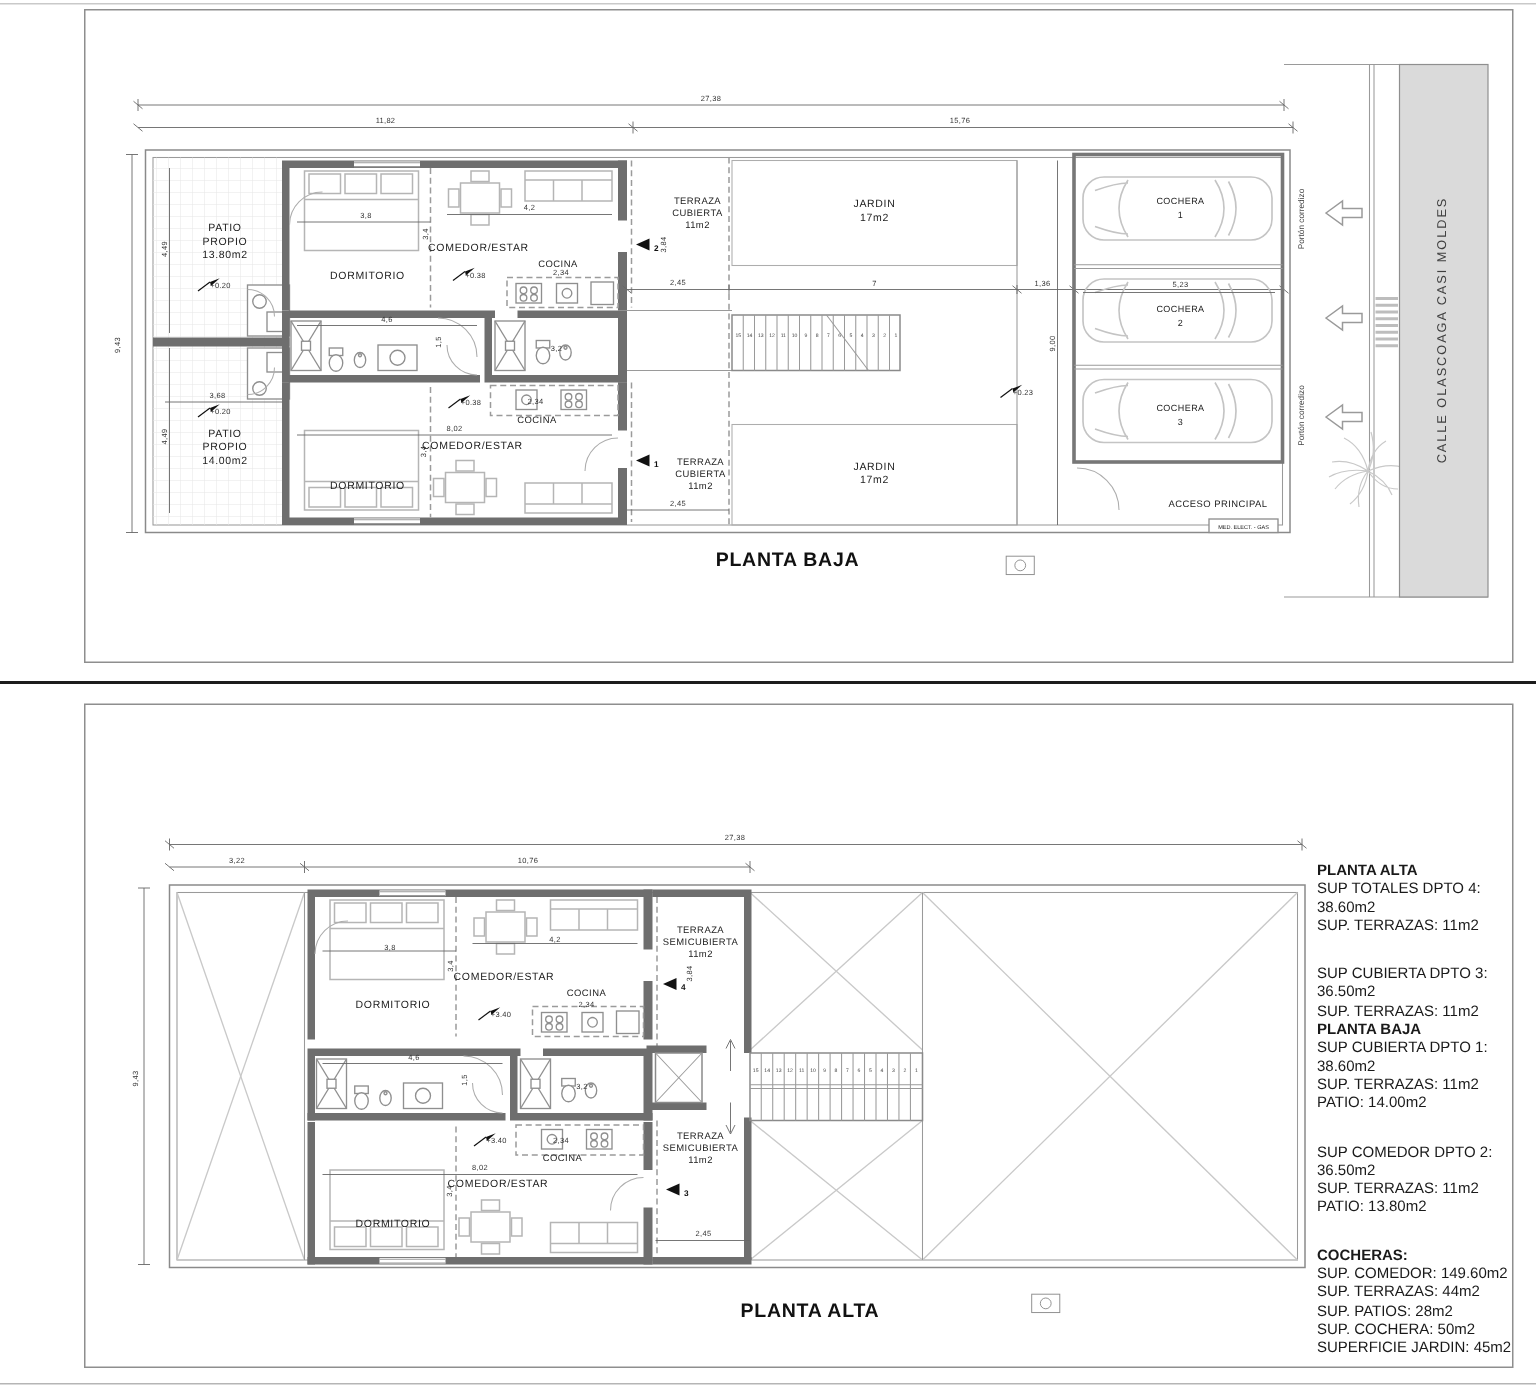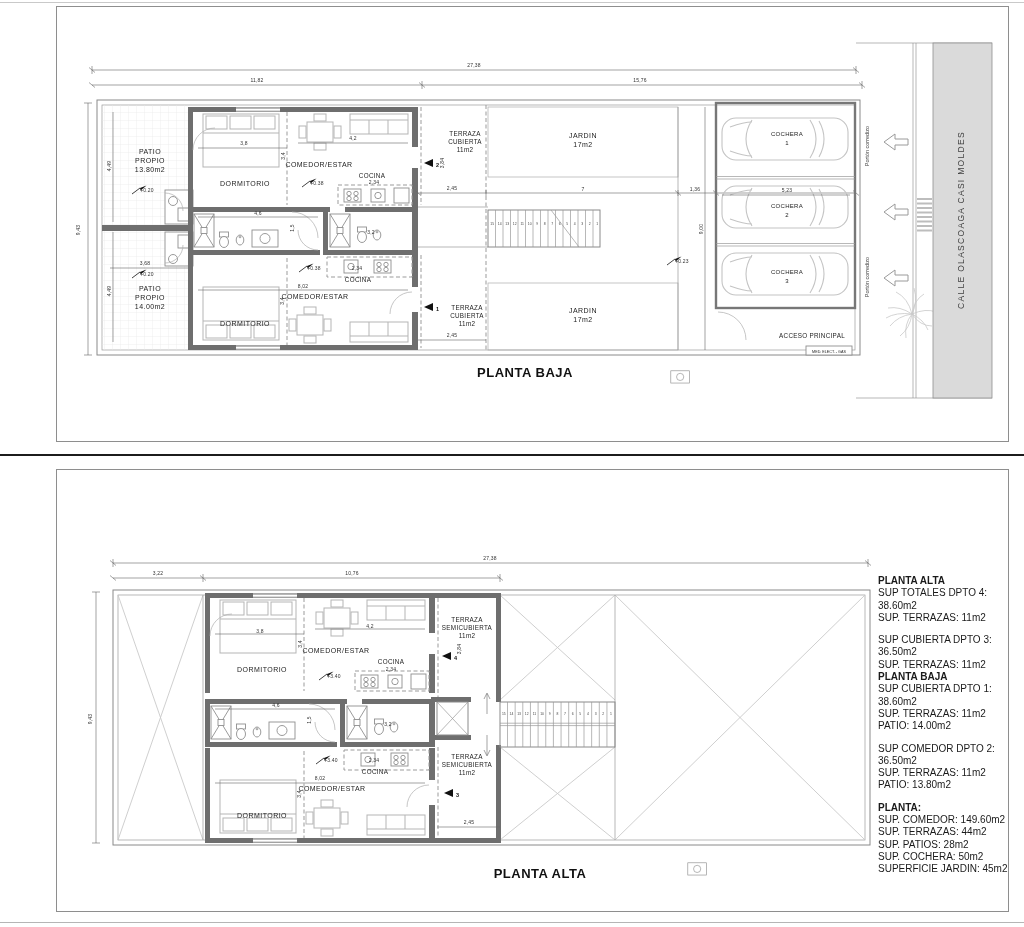--- a/index.html
+++ b/index.html
@@ -27,21 +27,21 @@
   .furn{stroke:#b5b5b5;stroke-width:1;fill:none;}
   .fix{stroke:#8f8f8f;stroke-width:.9;fill:#fff;}
   .car{stroke:#c4c4c4;stroke-width:1.1;fill:none;}
   .xb{stroke:#c9c9c9;stroke-width:.9;}
   .tree{stroke:#c9c9c9;stroke-width:.8;fill:none;}
   .steps line{stroke:#9a9a9a;stroke-width:.7;}
   #resumen{position:absolute;left:878px;top:575px;width:138px;font-size:10px;
            line-height:12.3px;color:#1a1a1a;}
   #resumen .rl{white-space:nowrap;}
   #resumen .b{font-weight:bold;}
-  #resumen .g{margin-top:10px;}
+  #resumen .g{margin-top:20px;}
   .panelborder{position:absolute;border:1.5px solid #8e8e8e;}
   #divider{position:absolute;left:0;top:454px;width:1024px;height:2px;background:#1c1c1c;}
   #sheetbot{position:absolute;left:0;top:922px;width:1024px;height:1px;background:#b5b5b5;}
   #sheettop{position:absolute;left:0;top:2px;width:1024px;height:1px;background:#c9c9c9;}
 </style>
 </head>
 <body>
 
 <div id="sheet">
   <div id="sheettop"></div>
@@ -541,20 +541,20 @@
       <div class="rl">SUP. TERRAZAS: 11m2</div>
       <div class="rl b">PLANTA BAJA</div>
       <div class="rl">SUP CUBIERTA DPTO 1:</div>
       <div class="rl">38.60m2</div>
       <div class="rl">SUP. TERRAZAS: 11m2</div>
       <div class="rl">PATIO: 14.00m2</div>
       <div class="rl g">SUP COMEDOR DPTO 2:</div>
       <div class="rl">36.50m2</div>
       <div class="rl">SUP. TERRAZAS: 11m2</div>
       <div class="rl">PATIO: 13.80m2</div>
-      <div class="rl b g">PLANTA:</div>
+      <div class="rl b g">COCHERAS:</div>
       <div class="rl">SUP. COMEDOR: 149.60m2</div>
       <div class="rl">SUP. TERRAZAS: 44m2</div>
       <div class="rl">SUP. PATIOS: 28m2</div>
       <div class="rl">SUP. COCHERA: 50m2</div>
       <div class="rl">SUPERFICIE JARDIN: 45m2</div>
     </div>
 </div>
 
 </body></html>

